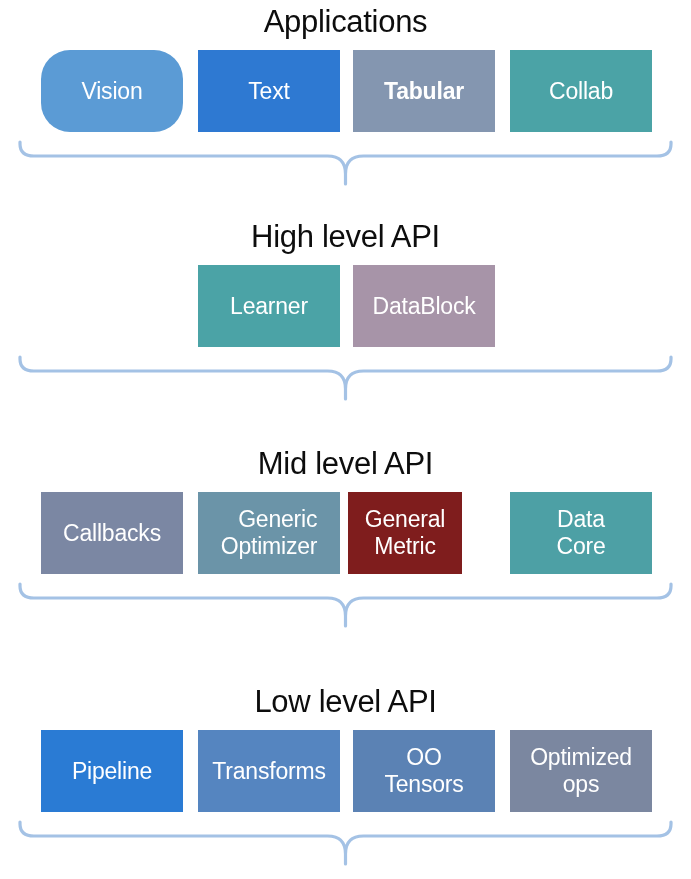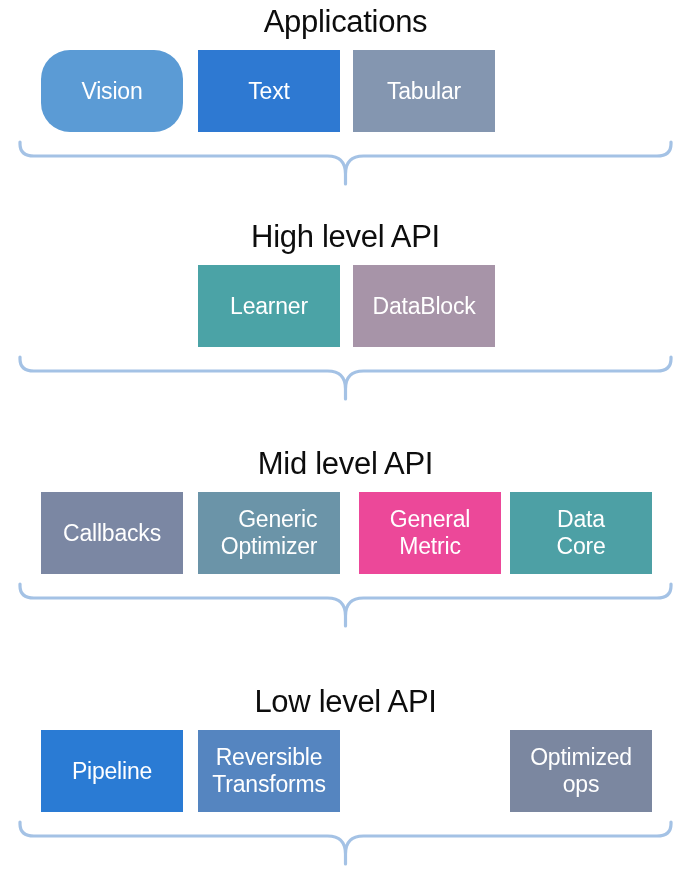--- a/index.html
+++ b/index.html
@@ -92,23 +92,28 @@
         <div class="node-box" style="left: 41px; width: 142px; background: rgb(91, 155, 213); border-radius: 29px;">
           <div>
             <span class="label-line">Vision</span>
           </div>
         </div>
         <div class="node-box" style="left: 198px; width: 142px; background: rgb(46, 121, 210);">
           <div>
             <span class="label-line">Text</span>
           </div>
         </div>
-        <div class="node-box" style="left: 353px; width: 142px; background: rgb(132, 150, 176);">
+        <div class="node-box" style="left: 353px; width: 142px; background: rgb(132, 150, 176); font-weight: bold;">
           <div>
             <span class="label-line">Tabular</span>
+          </div>
+        </div>
+        <div class="node-box" style="left: 510px; width: 142px; background: rgb(75, 163, 166);">
+          <div>
+            <span class="label-line">Collab</span>
           </div>
         </div>
       </div>
       <div class="brace-wrap" style="top: 135px; left: 18px; width: 655px;">
         <svg width="655" height="48" viewBox="0 0 655 48">
           <path d="M 2 2 L 2 4 Q 2 16 16 16 L 309.5 16 Q 327.5 16 327.5 34 L 327.5 44 M 327.5 34 Q 327.5 16 345.5 16 L 639 16 Q 653 16 653 4 L 653 2" fill="none" stroke="#a4c2e5" stroke-width="3.2" stroke-linecap="round" stroke-linejoin="round"></path>
         </svg>
       </div>
     </div>
     <div class="layer" style="top: 220px; height: 195px;">
@@ -138,21 +143,21 @@
           <div>
             <span class="label-line">Callbacks</span>
           </div>
         </div>
         <div class="node-box" style="left: 198px; width: 142px; background: rgb(107, 148, 168); text-align: right;">
           <div>
             <span class="label-line">Generic</span>
             <span class="label-line">Optimizer</span>
           </div>
         </div>
-        <div class="node-box" style="left: 359px; width: 142px; background: #ec4899;">
+        <div class="node-box" style="left: 348px; width: 114px; background: #7f1d1d;">
           <div>
             <span class="label-line">General</span>
             <span class="label-line">Metric</span>
           </div>
         </div>
         <div class="node-box" style="left: 510px; width: 142px; background: rgb(77, 160, 165);">
           <div>
             <span class="label-line">Data</span>
             <span class="label-line">Core</span>
           </div>
@@ -167,22 +172,27 @@
     <div class="layer" style="top: 685px; height: 195px;">
       <div class="layer-title" style="top: 0px;">Low level API</div>
       <div class="box-row" style="top: 45px;">
         <div class="node-box" style="left: 41px; width: 142px; background: rgb(42, 123, 212);">
           <div>
             <span class="label-line">Pipeline</span>
           </div>
         </div>
         <div class="node-box" style="left: 198px; width: 142px; background: rgb(85, 133, 192);">
           <div>
-            <span class="label-line">Reversible</span>
             <span class="label-line">Transforms</span>
+          </div>
+        </div>
+        <div class="node-box" style="left: 353px; width: 142px; background: rgb(91, 130, 180);">
+          <div>
+            <span class="label-line">OO</span>
+            <span class="label-line">Tensors</span>
           </div>
         </div>
         <div class="node-box" style="left: 510px; width: 142px; background: rgb(123, 135, 160);">
           <div>
             <span class="label-line">Optimized</span>
             <span class="label-line">ops</span>
           </div>
         </div>
       </div>
       <div class="brace-wrap" style="top: 135px; left: 18px; width: 655px;">

